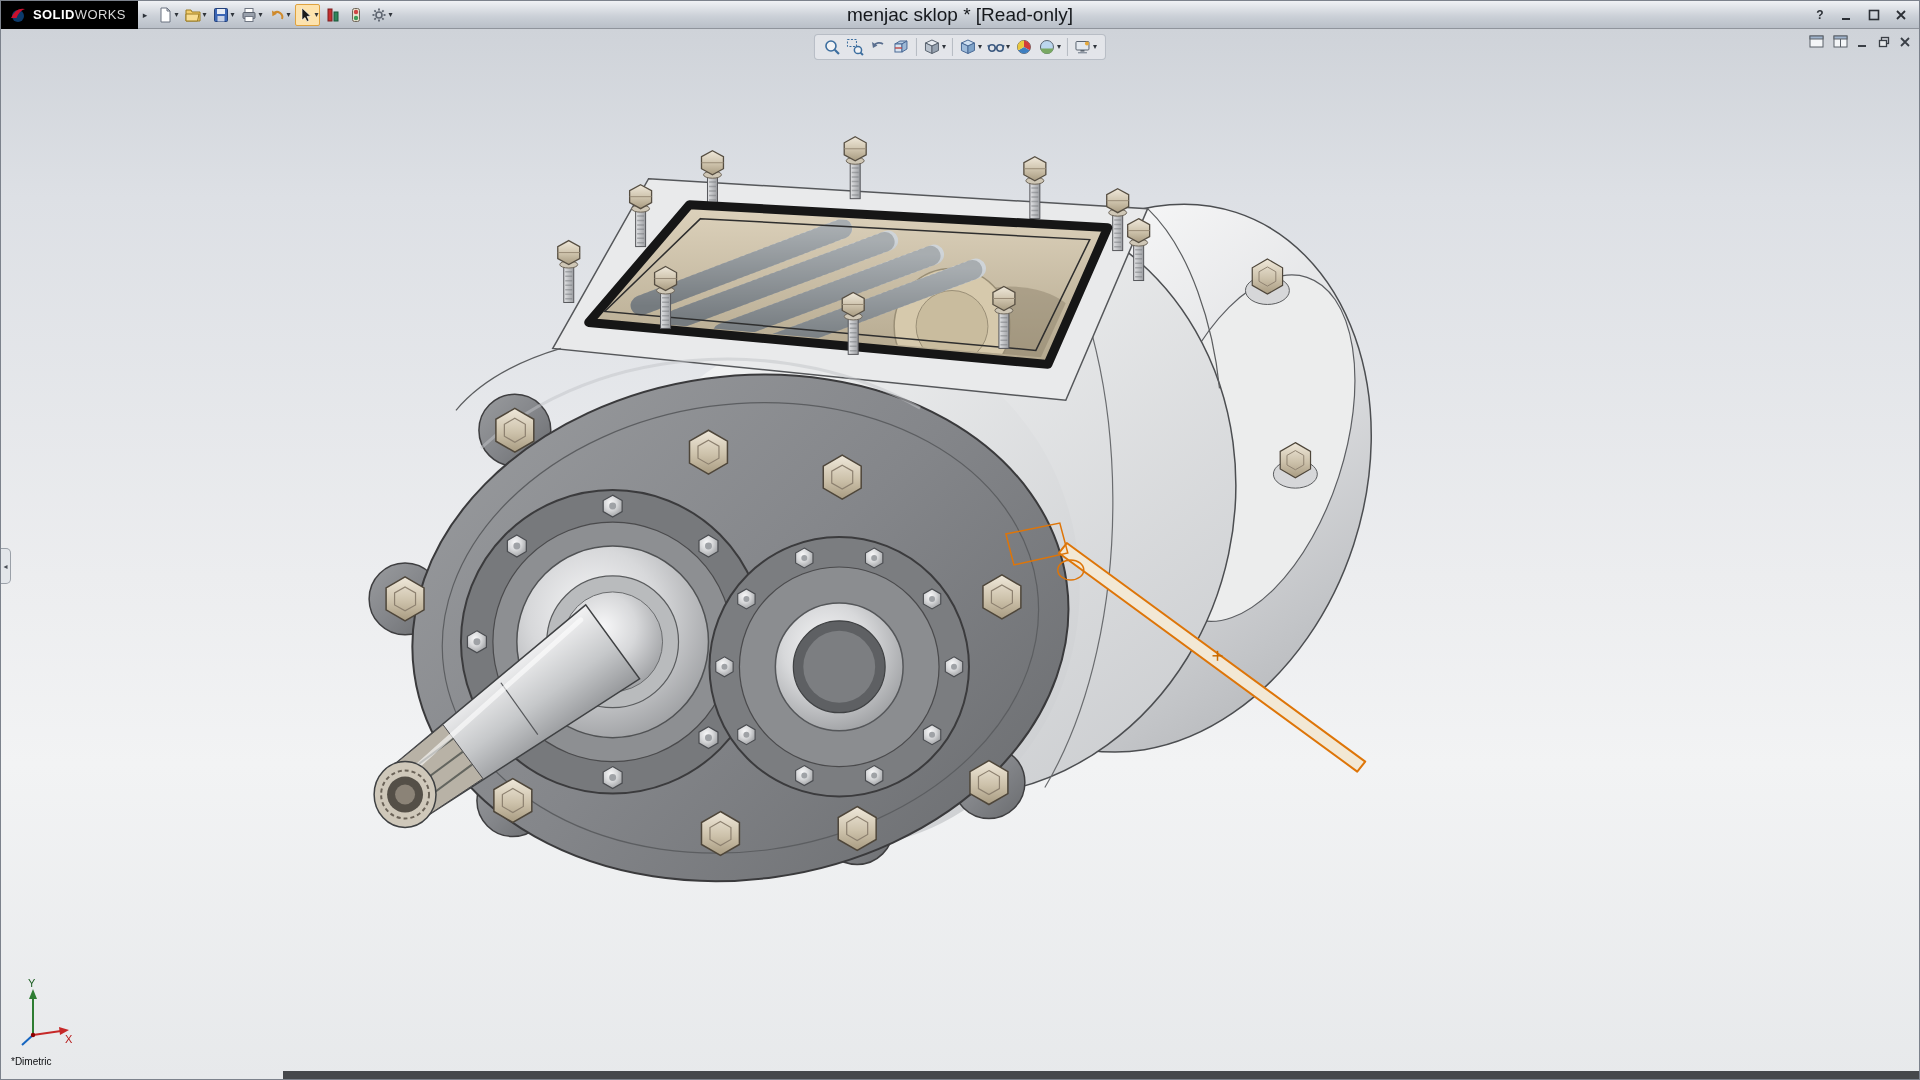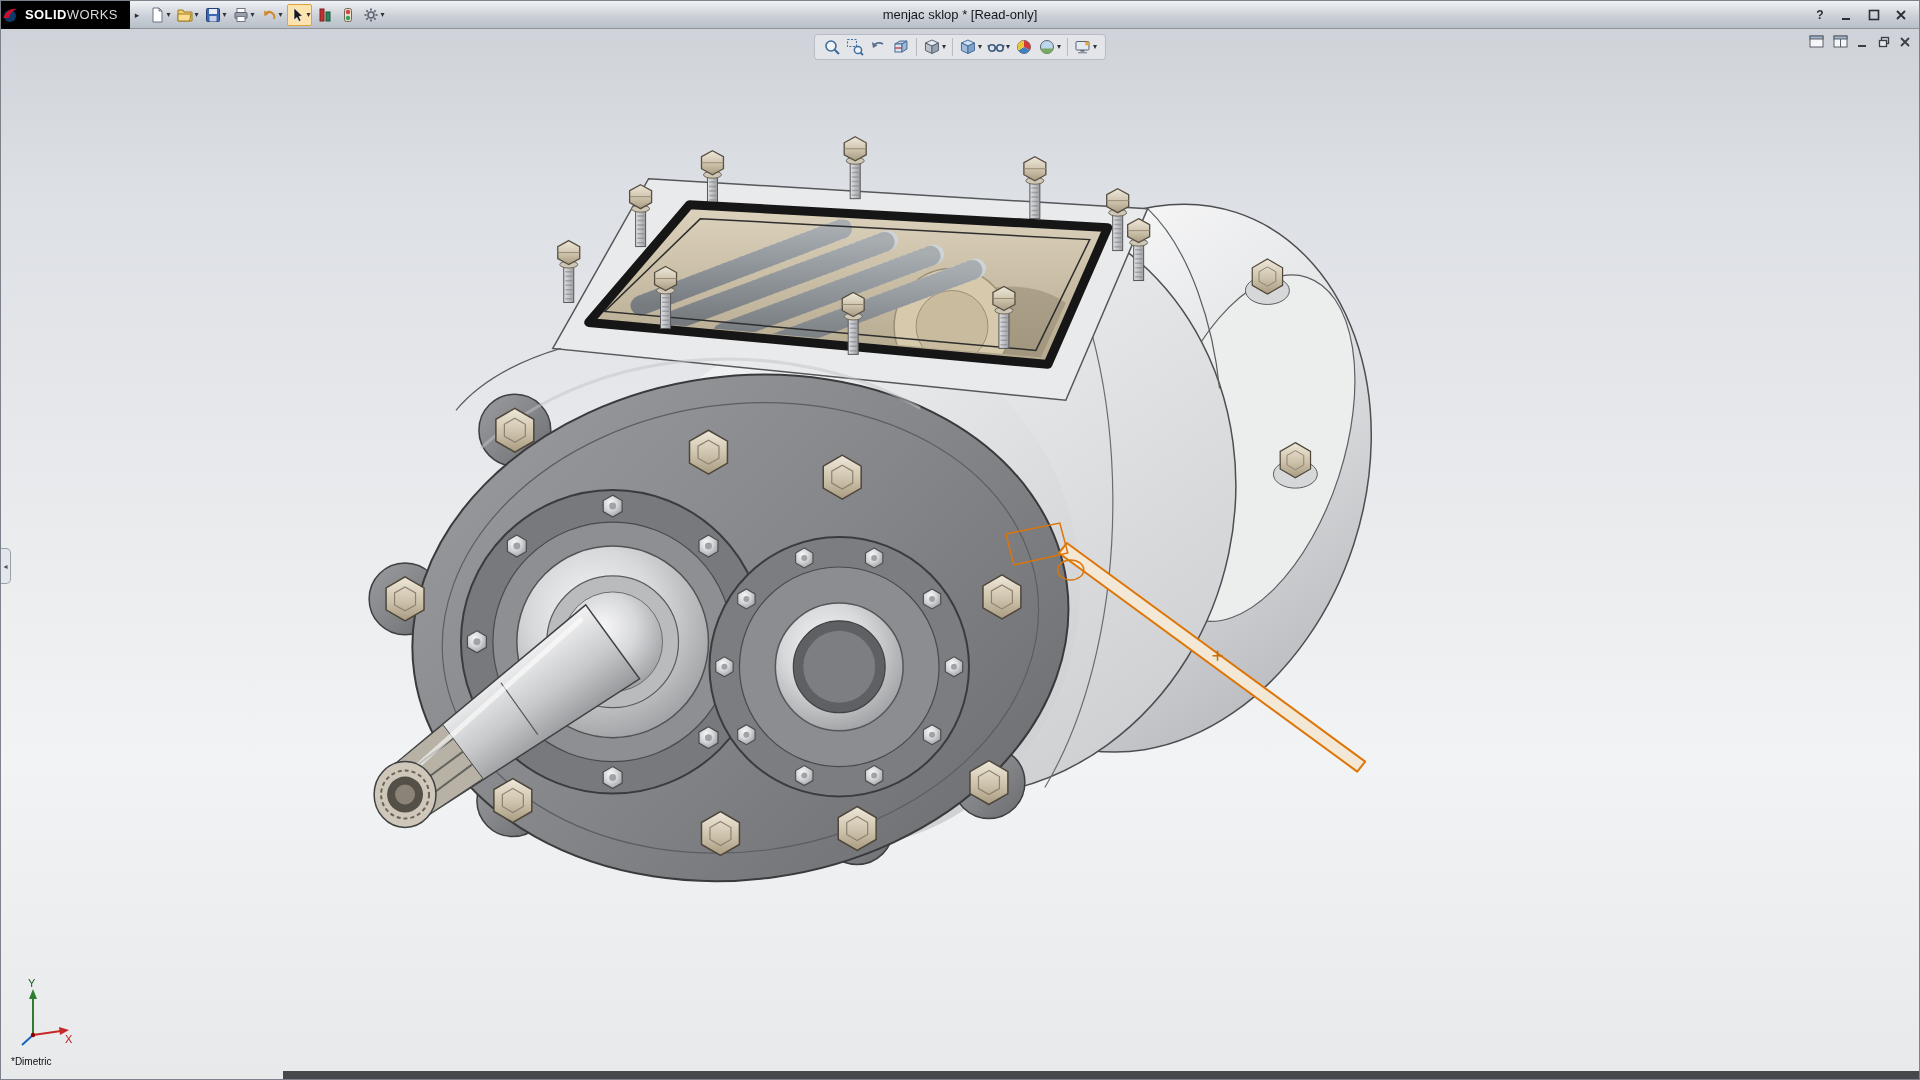--- a/index.html
+++ b/index.html
@@ -2,30 +2,30 @@
 <html><head>
 <meta charset="utf-8">
 <style>
   *{margin:0;padding:0;box-sizing:border-box}
   html,body{width:1920px;height:1080px;overflow:hidden;font-family:"Liberation Sans",sans-serif;background:#9aa0a8}
   .app{position:relative;width:1920px;height:1080px;background:#e8eaec;border:1px solid #7c828c}
 
   
   .titlebar{position:absolute;top:0;left:0;right:0;height:28px;display:flex;align-items:center;
     background:linear-gradient(#f0f2f5,#ccd1d8 55%,#b9bfc8);border-bottom:1px solid #8f949c;z-index:30}
-  .brand{height:28px;background:#000;display:flex;align-items:center;gap:6px;padding:0 12px 0 0;color:#fff}
+  .brand{height:28px;background:#000;display:flex;align-items:center;gap:6px;padding:0 12px 0 8px;color:#fff}
   .brand-text{font-size:13px;letter-spacing:.4px;white-space:nowrap}
   .brand-text b{font-weight:bold;color:#fff}
   .brand-text span{font-weight:normal;color:#d9d9d9}
   .menu-arrow{font-size:9px;color:#2c3138;padding:0 5px;cursor:default}
   .main-toolbar{display:flex;align-items:center;gap:3px;padding-left:3px}
   .tb-btn{display:flex;align-items:center;height:22px;padding:2px 1px;border:1px solid transparent;border-radius:2px}
   .tb-btn.active{background:#fde3ae;border-color:#dfa23f}
   .caret{font-size:8px;color:#2f343b;margin-left:1px;line-height:1}
-  .doc-title{position:absolute;left:50%;transform:translateX(-50%);font-size:13px;color:#15181c;white-space:nowrap}
+  .doc-title{position:absolute;left:50%;transform:translateX(-50%);font-size:19px;color:#15181c;white-space:nowrap}
   .win-controls{margin-left:auto;display:flex;align-items:center;gap:11px;padding-right:10px}
   .win-btn{display:flex;align-items:center;justify-content:center;width:16px;height:16px;color:#2b2f35;font-size:12px;font-weight:bold}
 
   
   .viewport{position:absolute;top:28px;left:0;right:0;bottom:0;overflow:hidden;
     background:linear-gradient(180deg,#cfd3d9 0%,#dde0e5 16%,#ecedef 52%,#f2f3f4 70%,#e7e9eb 100%)}
   .model-svg{position:absolute;inset:0;width:100%;height:100%}
 
   .headsup{position:absolute;top:5px;left:50%;transform:translateX(-50%);display:flex;align-items:center;gap:1px;
     background:rgba(252,253,254,.42);border:1px solid rgba(130,140,152,.45);border-radius:4px;padding:2px 6px;height:26px;z-index:10}

